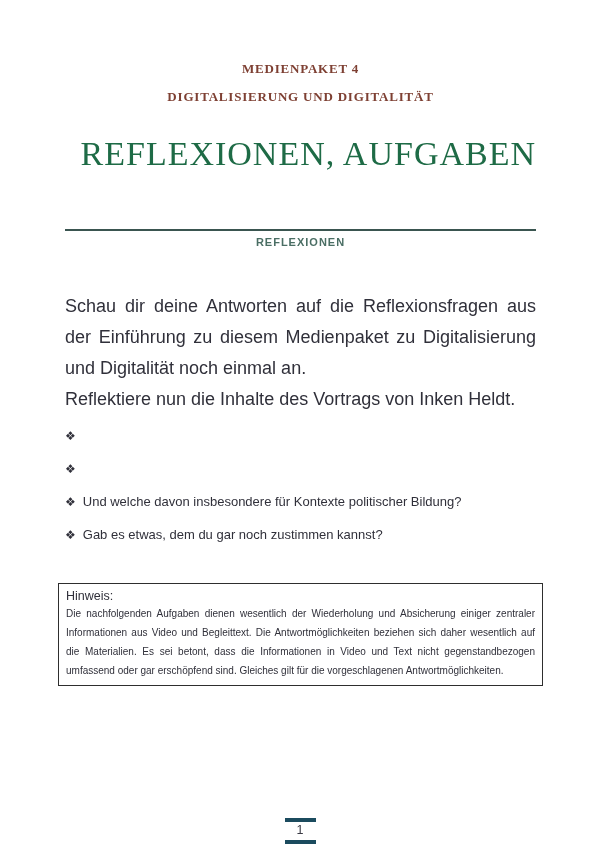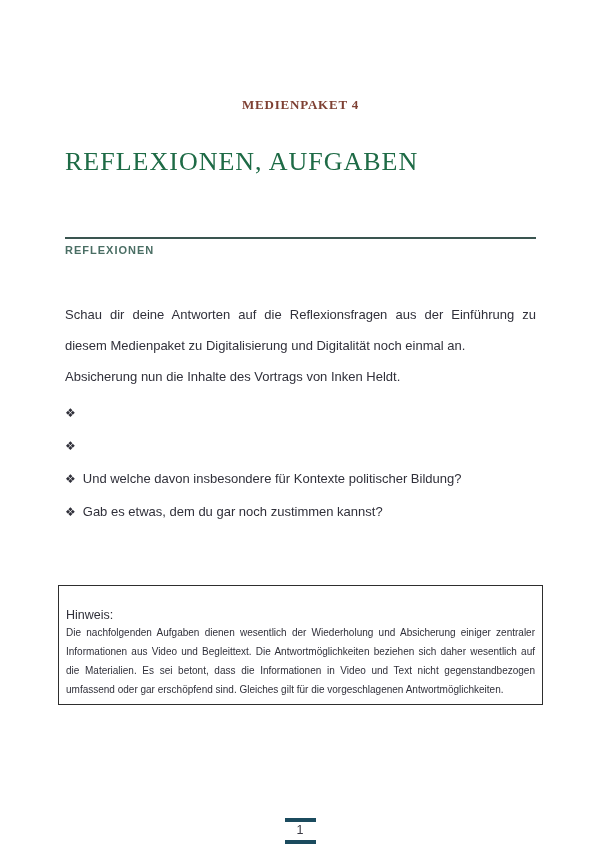--- a/index.html
+++ b/index.html
@@ -22,52 +22,52 @@
   
   .kicker {
     text-align: center;
     font-family: "Liberation Serif", serif;
     font-weight: 700;
     font-size: 13px;
     letter-spacing: 0.8px;
     color: var(--kicker-color, #7e4033);
     line-height: 15px;
   }
-  .kicker-1 { padding-top: 97px; }
+  .kicker-1 { padding-top: 61px; }
   .kicker-2 { margin-top: 13px; }
   
   .doc-title {
     margin-top: 26px;
-    text-align: left;
+    text-align: right;
     font-family: "Liberation Serif", serif;
     font-weight: 400;
-    font-size: 26px;
+    font-size: 34px;
     letter-spacing: 1px;
     color: var(--title-color, #1e6b46);
     line-height: 47px;
   }
   
   .section-rule {
     margin-top: 52px;
     border: none;
     border-top: 2px solid var(--rule-color, #3a5550);
     height: 0;
   }
   .section-label {
     margin-top: 4px;
-    text-align: left;
+    text-align: center;
     font-size: 11px;
     font-weight: 700;
     letter-spacing: 1px;
     color: var(--label-color, #4a6e64);
     line-height: 14px;
   }
   
   .para {
-    font-size: 13px;
+    font-size: 18px;
     line-height: 31px;
   }
   .para-intro {
     margin-top: 42px;
     text-align: justify;
     text-align-last: left;
   }
   .para-prompt { margin-top: 0; }
   
   .question-list {
@@ -83,24 +83,24 @@
     margin-bottom: 13px;
   }
   .bullet-glyph {
     font-size: 12px;
     line-height: 20px;
     color: var(--body-text, #30303a);
     flex: 0 0 auto;
   }
   
   .notice-box {
-    margin: 63px 0 0 -7px;
+    margin: 38px 0 0 -7px;
     width: 485px;
     border: 1px solid #2e2e2e;
-    padding: 21px 7px 5px 7px;
+    padding: 4px 7px 5px 7px;
     background: #ffffff;
   }
   .notice-label {
     font-size: 12.5px;
     line-height: 16px;
   }
   .notice-text {
     font-size: 10px;
     line-height: 19px;
     text-align: justify;
@@ -126,32 +126,33 @@
   }
 </style>
 </head>
 <body>
 
 <div class="page">
   <div class="content">
 
     <div class="kicker kicker-1">MEDIENPAKET 4</div>
 
+    <div class="kicker kicker-2">DIGITALISIERUNG UND DIGITALITÄT</div>
 
     <div class="doc-title">
       <div>REFLEXIONEN, AUFGABEN</div>
     </div>
 
     <hr class="section-rule">
 
     <div class="section-label">REFLEXIONEN</div>
 
     <p class="para para-intro">Schau dir deine Antworten auf die Reflexionsfragen aus der Einführung zu diesem Medienpaket zu Digitalisierung und Digitalität noch einmal an.</p>
 
-    <p class="para para-prompt">Absicherung nun die Inhalte des Vortrags von Inken Heldt.</p>
+    <p class="para para-prompt">Reflektiere nun die Inhalte des Vortrags von Inken Heldt.</p>
 
     <ul class="question-list">
       <li class="question-item">
         <span class="bullet-glyph">❖</span>
       </li>
       <li class="question-item">
         <span class="bullet-glyph">❖</span>
       </li>
       <li class="question-item">
         <span class="bullet-glyph">❖</span>

